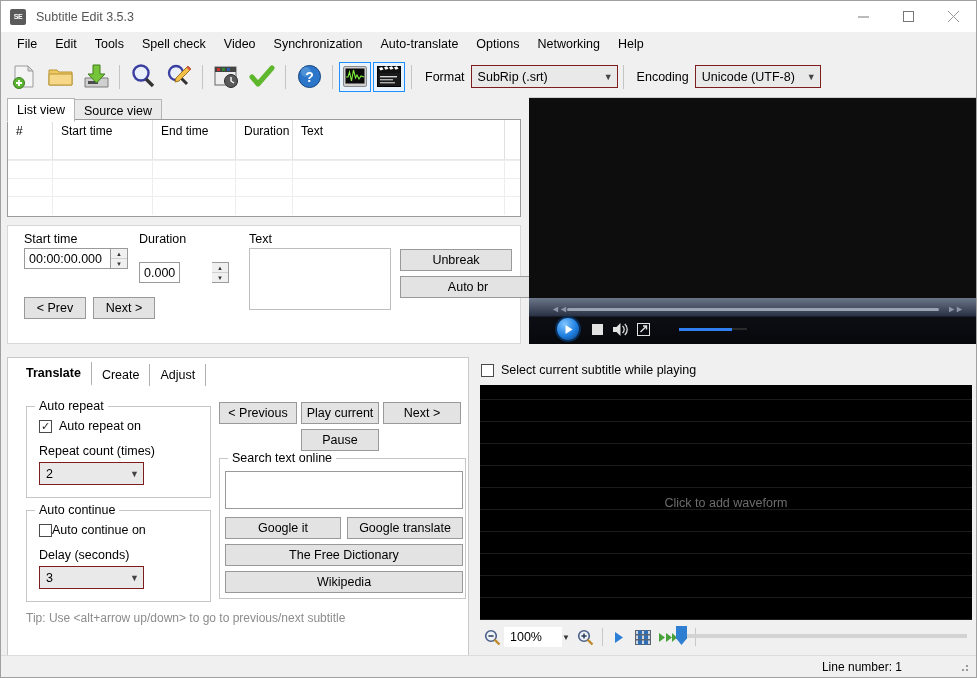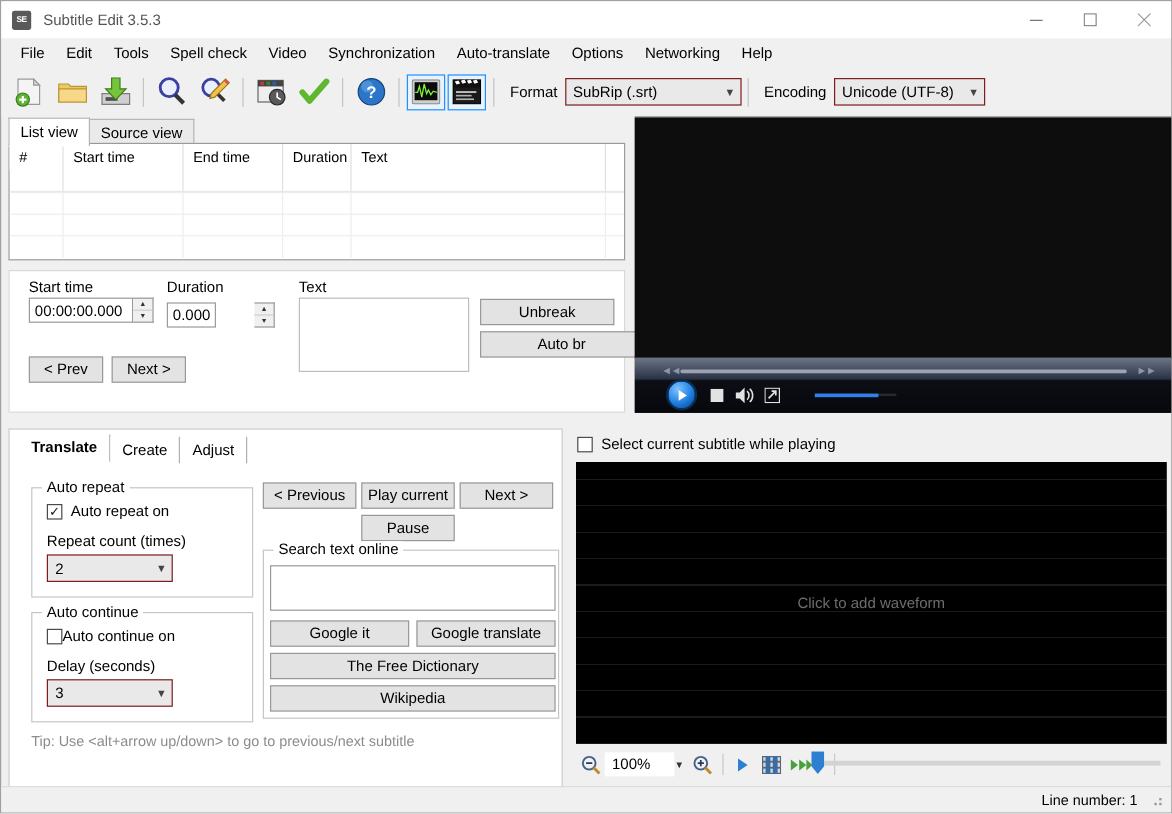--- a/index.html
+++ b/index.html
@@ -210,20 +210,21 @@
     background: #2e7fd1;
     clip-path: polygon(0 0, 100% 0, 100% 65%, 50% 100%, 0 65%);
   }
 
   
   #statusbar {
     position: absolute; left: 0; bottom: 0; width: 975px; height: 22px;
     background: #f0f0f0; border-top: 1px solid #dcdcdc;
     display: flex; align-items: center; justify-content: flex-end;
     font-size: 12px;
+    gap: 46px;
   }
   #grip { width: 12px; height: 12px; margin: 0 6px 0 10px; position: relative; }
   .gdot { position: absolute; width: 2px; height: 2px; background: #9a9a9a; }
 </style>
 </head>
 <body>
 
 <div id="app">
 
   <div id="titlebar">
@@ -422,21 +423,21 @@
     <div class="fl" style="left:16px; top:6px;">Start time</div>
     <div style="position:absolute; left:16px; top:22px; display:flex;">
       <div class="tbox" style="width:87px;">00:00:00.000</div>
       <div class="spin">
         <div>▲</div>
         <div>▼</div>
       </div>
     </div>
 
     <div class="fl" style="left:131px; top:6px;">Duration</div>
-    <div style="position:absolute; left:131px; top:26px; display:flex;gap:32px;">
+    <div style="position:absolute; left:131px; top:36px; display:flex;gap:32px;">
       <div class="tbox" style="width:41px;">0.000</div>
       <div class="spin">
         <div>▲</div>
         <div>▼</div>
       </div>
     </div>
 
     <div class="fl" style="left:241px; top:6px;">Text</div>
     <div style="position:absolute; left:241px; top:22px; width:142px; height:62px; border:1px solid #bdbdbd; background:#fff;"></div>
 

